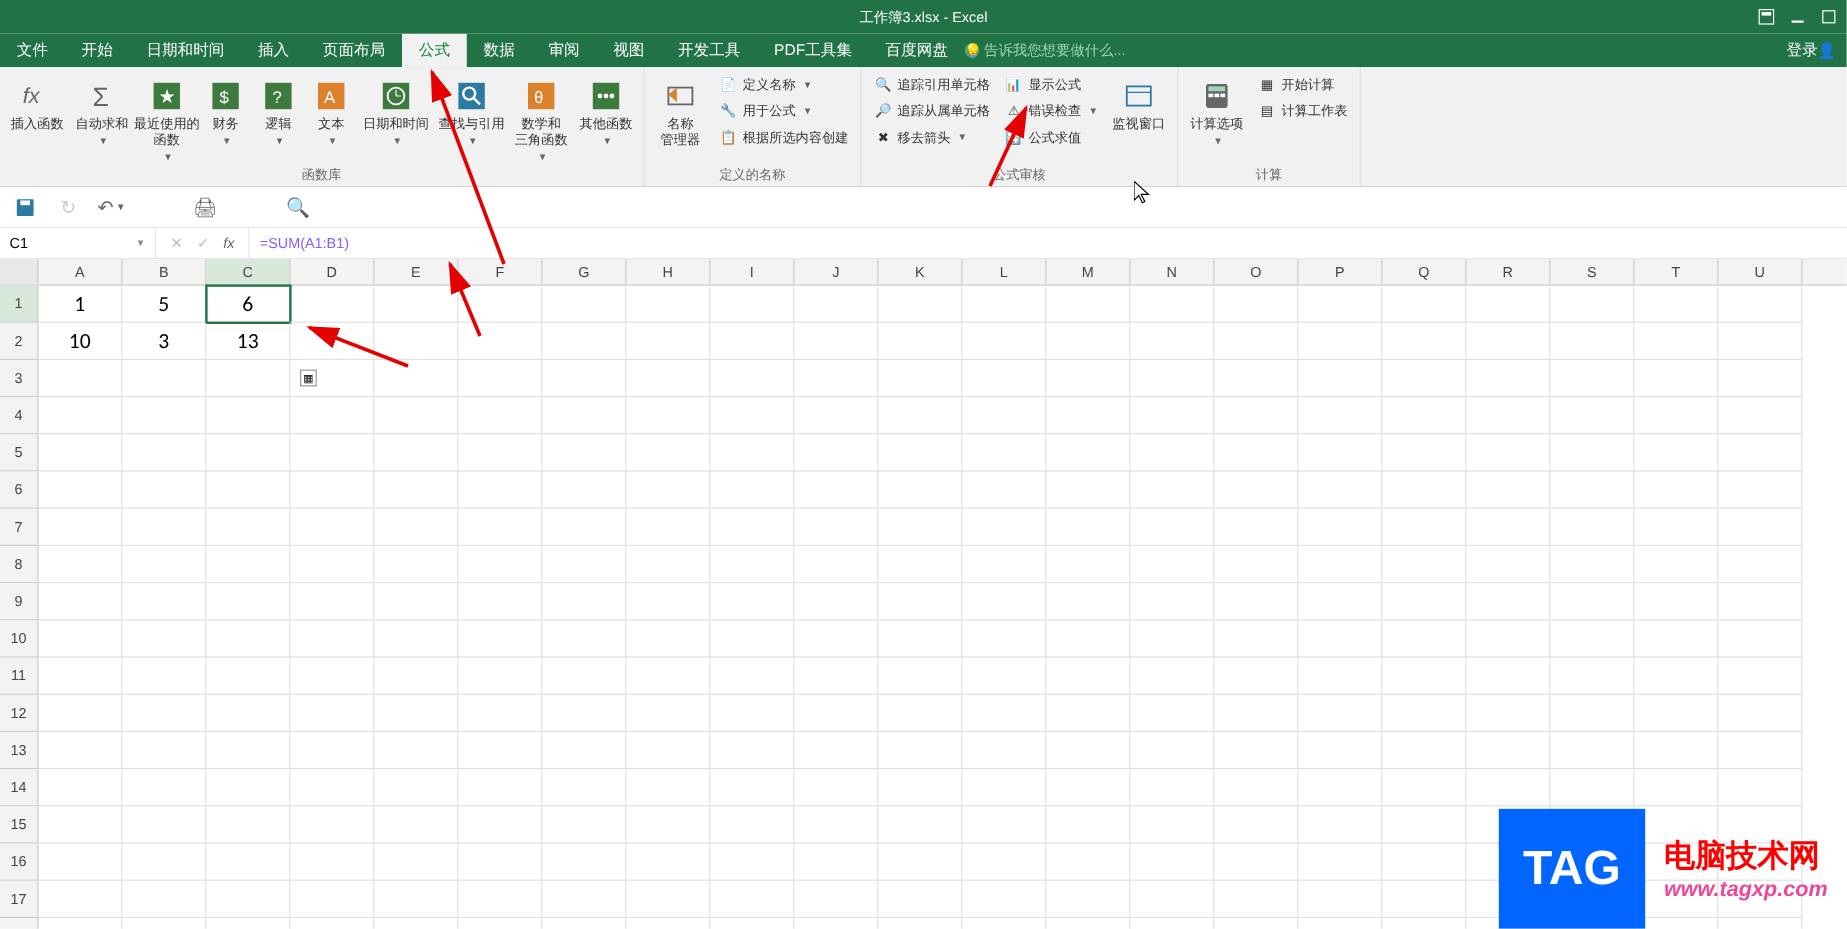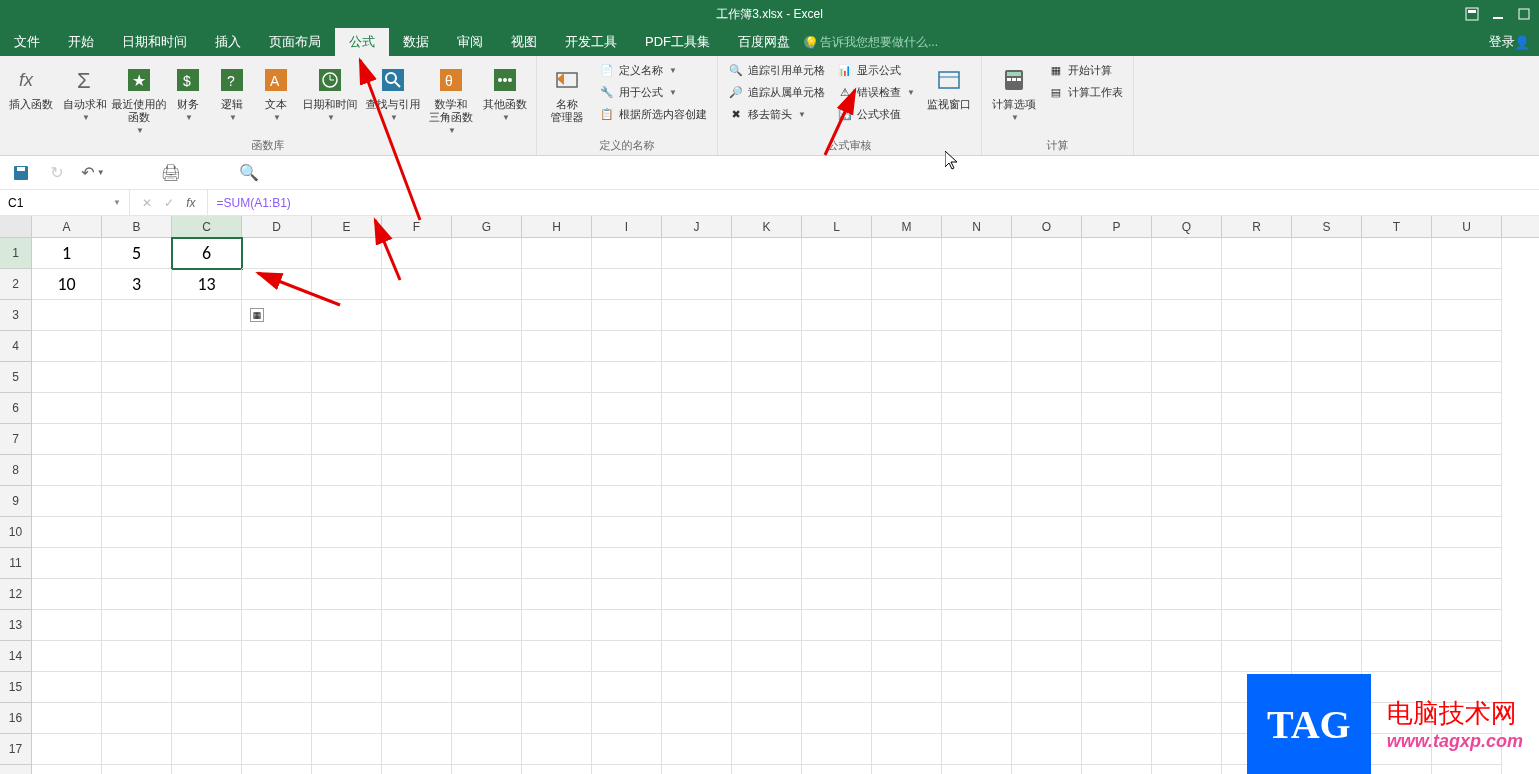--- a/index.html
+++ b/index.html
@@ -55,23 +55,23 @@
 .row-h { width: 32px; border-right: 1px solid #ccc; border-bottom: 1px solid #ccc; background: #f3f3f3; display: flex; align-items: center; justify-content: center; font-size: 12px; color: #444; }
 .row-h.sel { background: #d8e9dc; }
 .cell { width: 70px; border-right: 1px solid #e0e0e0; border-bottom: 1px solid #e0e0e0; display: flex; align-items: center; justify-content: center; font-size: 18px; font-family: Calibri, sans-serif; }
 .cell.sel { outline: 2px solid #217346; outline-offset: -1px; background: #fff; }
 
 
 .arrow { position: absolute; pointer-events: none; }
 
 
 .watermark { position: absolute; right: 0; bottom: 0; display: flex; align-items: stretch; height: 100px; }
-.wm-tag { background: #0066ff; color: #fff; font-weight: bold; font-size: 40px; display: flex; align-items: center; padding: 0 20px; font-family: Liberation Serif, serif; }
+.wm-tag { background: #0066ff; color: #fff; font-weight: bold; font-size: 40px; display: flex; align-items: center; padding: 0 20px; font-family: Liberation Sans, sans-serif; }
 .wm-text { display: flex; flex-direction: column; justify-content: center; padding: 0 16px; }
-.wm-text .l1 { color: #ff0000; font-size: 26px; font-weight: normal; }
+.wm-text .l1 { color: #ff0000; font-size: 26px; font-weight: bold; }
 .wm-text .l2 { color: #ec4899; font-size: 18px; font-style: italic; font-weight: bold; }
 
 
 .cursor { position: absolute; left: 945px; top: 151px; }
 </style>
 </head>
 <body>
 
 <div class="title-bar">
   <span class="title-text">工作簿3.xlsx - Excel</span>

